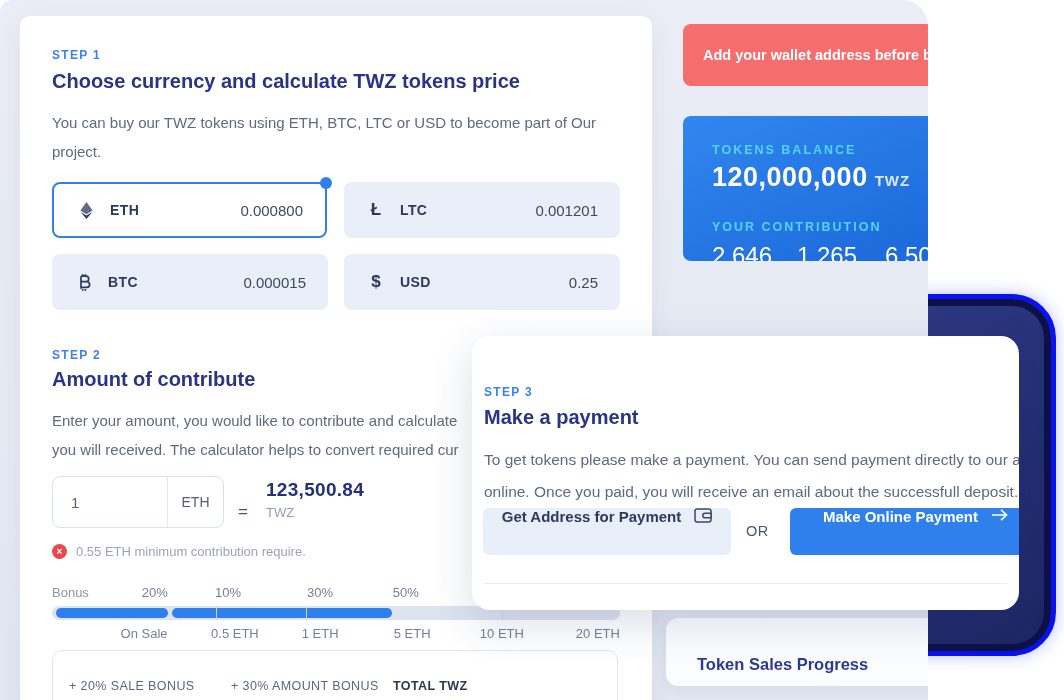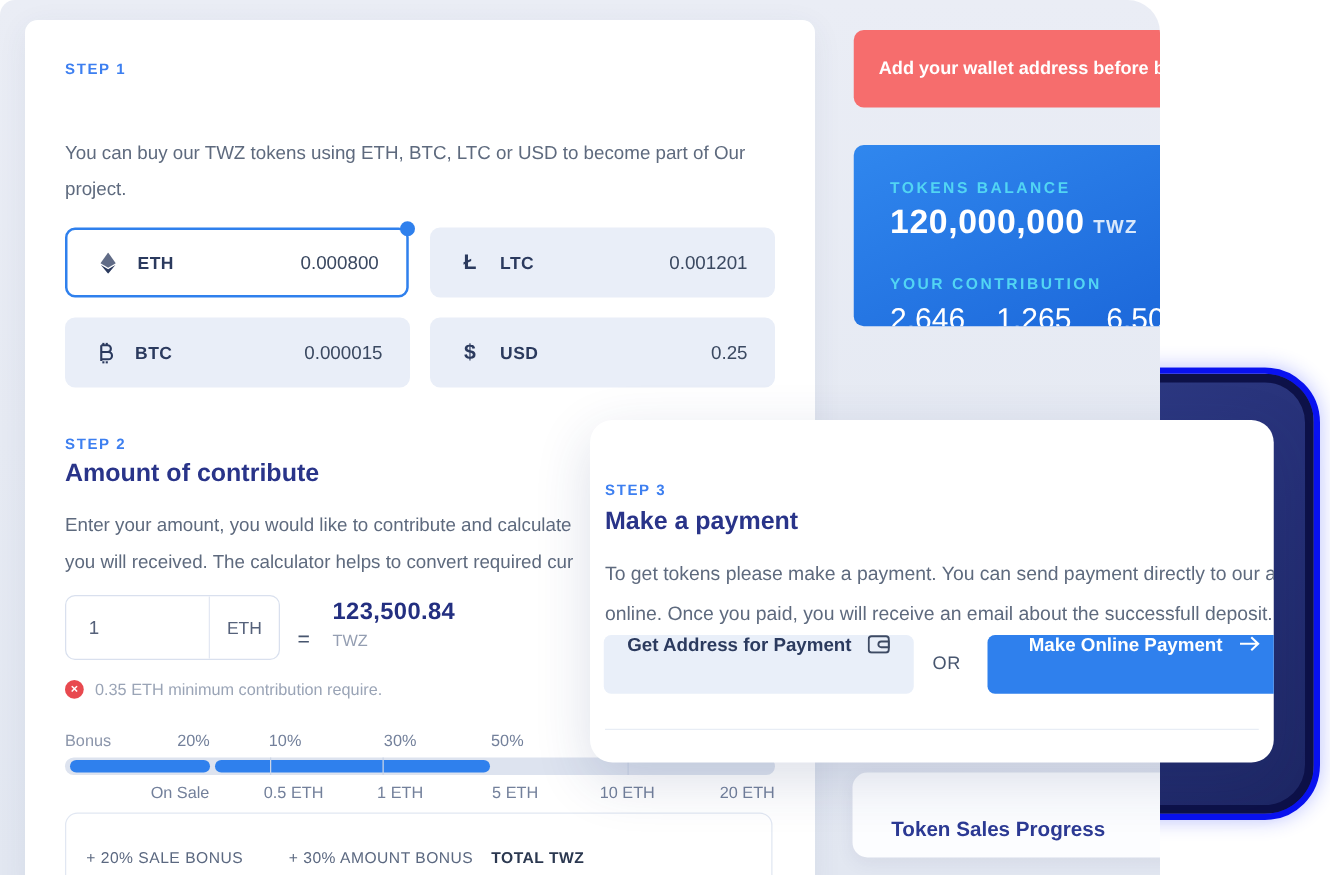--- a/index.html
+++ b/index.html
@@ -93,21 +93,21 @@
   .bc-balance-label { top:27px; }
   .bc-value-row { position:absolute; left:29px; top:46px; color:#fff; font-size:27px;
     font-weight:bold; letter-spacing:.5px; white-space:nowrap; }
   .bc-value-row .unit { font-size:15px; color:#d9e8fb; margin-left:7px; letter-spacing:1px; }
   .bc-contrib-label { top:104px; }
   .bc-col { position:absolute; top:126px; white-space:nowrap; }
   .bc-col .val { font-size:24px; font-weight:normal; color:#fff; }
   .bc-col .cur-lbl { font-size:12px; color:#c3daf8; margin-top:4px; letter-spacing:.5px; }
   .bc-col-0 { left:29px; } .bc-col-1 { left:114px; } .bc-col-2 { left:202px; }
 
-  .progress-card { position:absolute; left:682px; top:618px; width:282px; height:68px;
+  .progress-card { position:absolute; left:666px; top:618px; width:282px; height:68px;
     background:#fcfdff; border-radius:12px; box-shadow:0 4px 14px rgba(60,70,110,.08); }
   .progress-title { position:absolute; left:31px; top:37px; font-size:16.5px; font-weight:bold; color:#2c3a94; }
 
   
   .step3-card { position:absolute; left:472px; top:336px; width:547px; height:274px;
     background:#fff; border-radius:18px; z-index:3; overflow:hidden;
     box-shadow:0 14px 44px rgba(40,55,110,.16); }
   .s3-label { left:12px; top:49px; }
   .s3-title { left:12px; top:70px; }
   .s3-desc1 { left:12px; top:109px; font-size:15.5px; }
@@ -125,20 +125,21 @@
 </head>
 <body>
 
 <div class="navy-backdrop"></div>
 
 <div class="canvas">
 
   <div class="left-card">
 
     <div class="abs step-label s1-label">STEP 1</div>
+    <div class="abs h-title s1-title">Choose currency and calculate TWZ tokens price</div>
     <div class="abs desc s1-desc" style="white-space:normal;">You can buy our TWZ tokens using ETH, BTC, LTC or USD to become part of Our project.</div>
 
     <div class="cur cur-eth">
       <span class="icon">
         <svg width="15" height="17" viewBox="0 0 15 17">
           <path d="M7.5 0 L13.6 8.6 L7.5 12.2 L1.4 8.6 Z" fill="#2b3a5e" opacity=".75"></path>
           <path d="M7.5 17 L13.3 9.9 L7.5 13.4 L1.7 9.9 Z" fill="#2b3a5e"></path>
         </svg>
       </span>
       <span class="code">ETH</span>
@@ -179,21 +180,21 @@
     <div class="abs amount-box">
       <input type="text" value="1" style="">
       <span class="amount-suffix">ETH</span>
     </div>
     <div class="abs eq">=</div>
     <div class="abs result-value">123,500.84</div>
     <div class="abs result-unit">TWZ</div>
 
     <div class="abs error-row">
       <span class="error-icon">×</span>
-      <span class="error-text">0.35 ETH minimum contribution require.</span>
+      <span class="error-text">0.55 ETH minimum contribution require.</span>
     </div>
 
     <div class="abs bonus-head">
       <span class="bonus-label">Bonus</span>
       <span class="pct" style="left:18.1%;">20%</span>
       <span class="pct" style="left:31.0%;">10%</span>
       <span class="pct" style="left:47.2%;">30%</span>
       <span class="pct" style="left:62.3%;">50%</span>
     </div>
     <div class="abs bonus-track">

